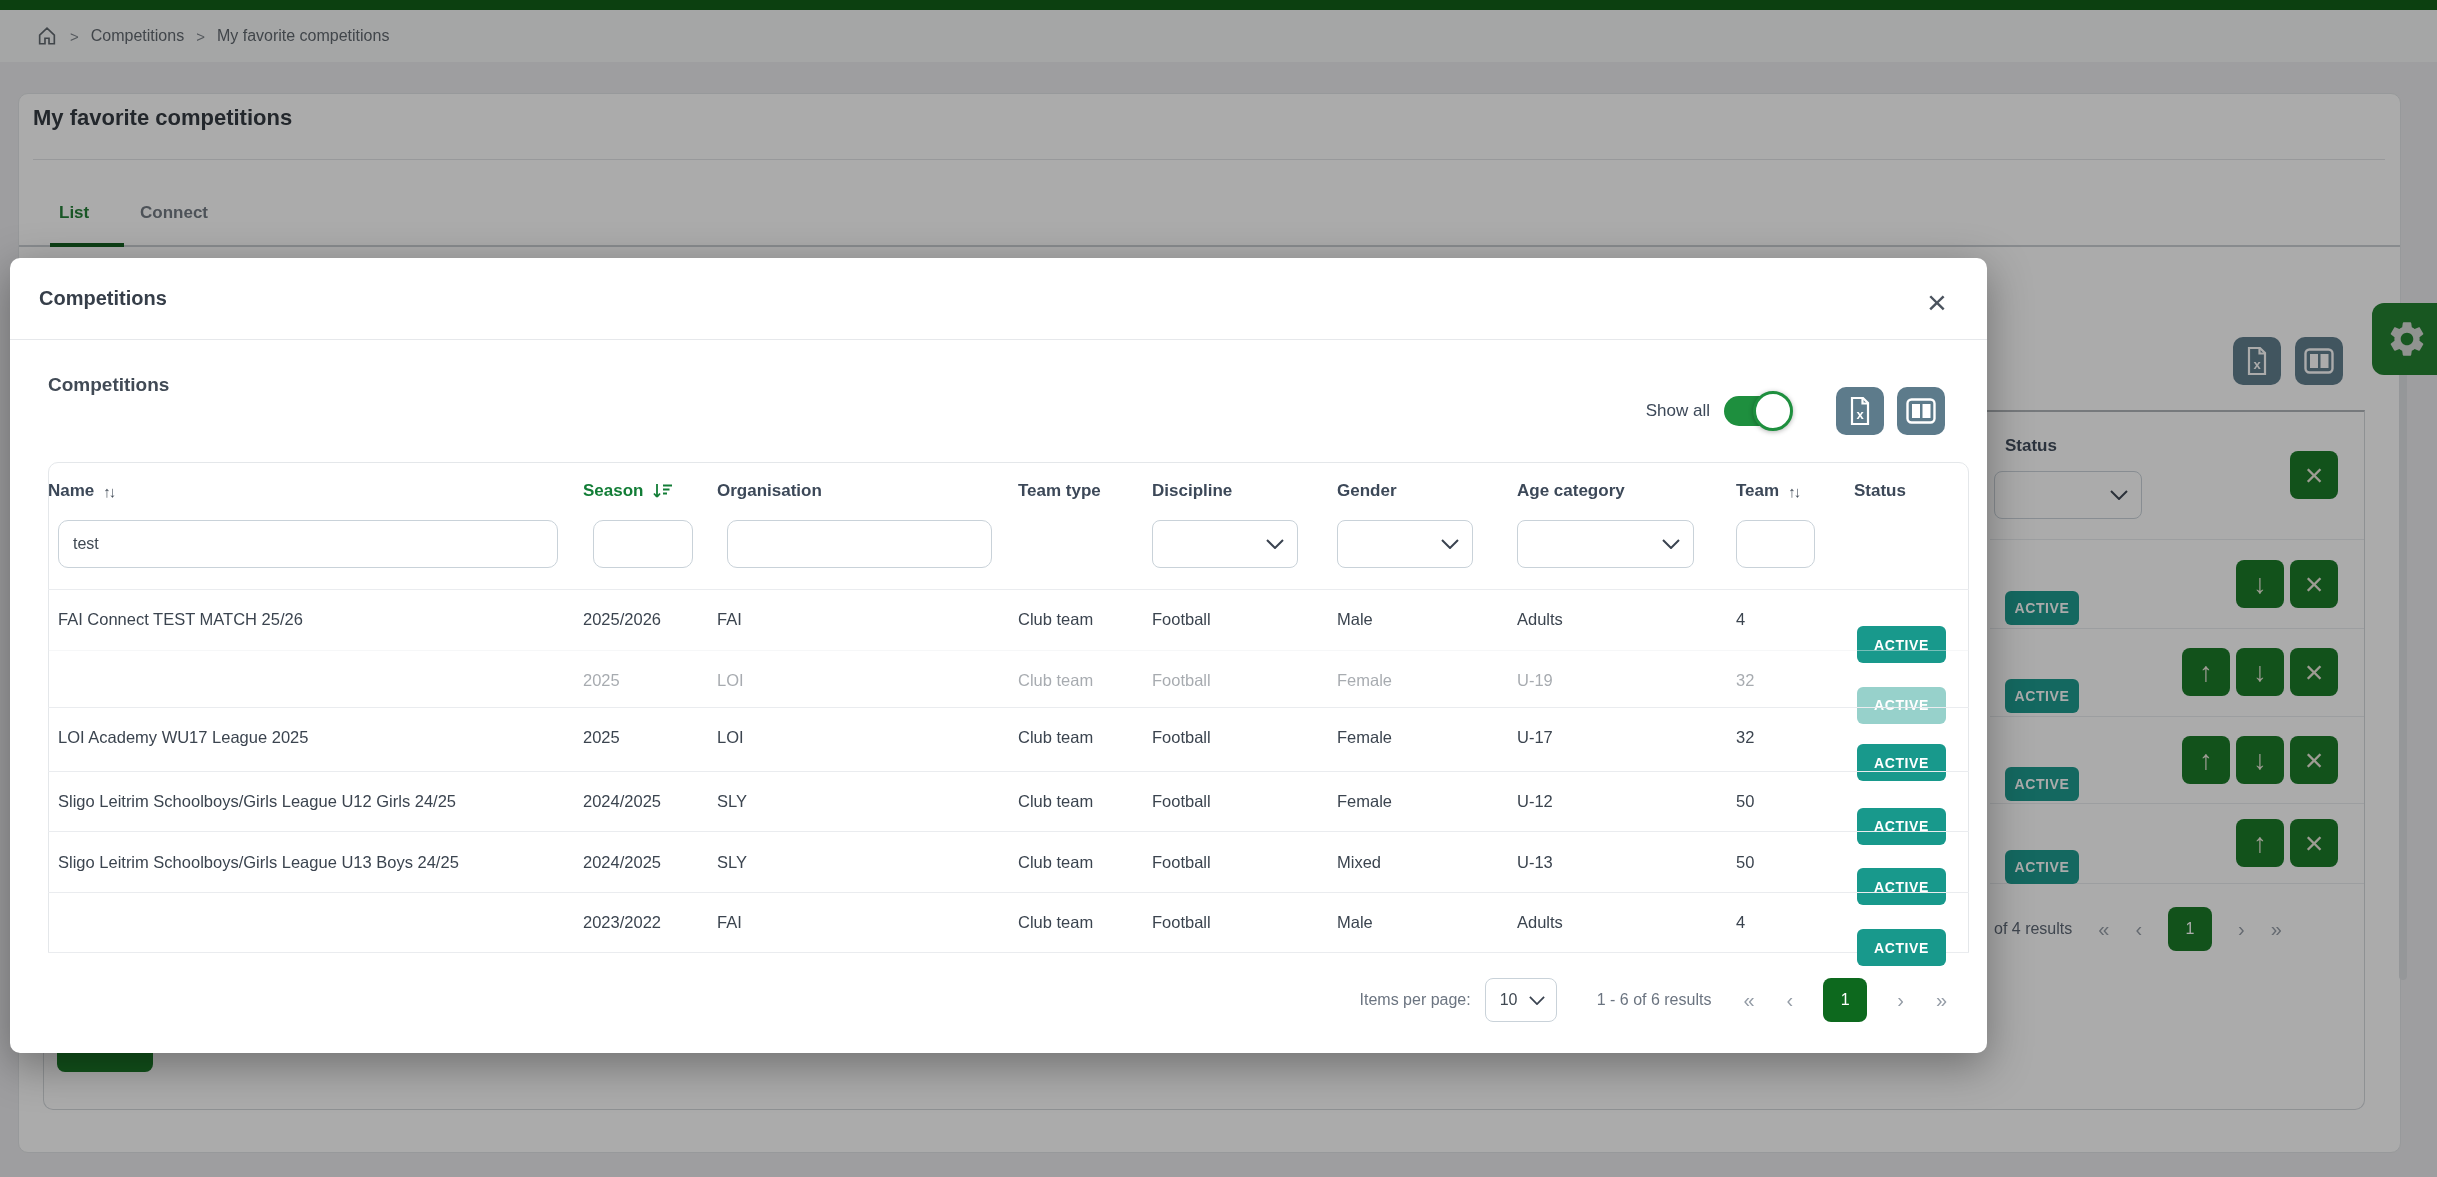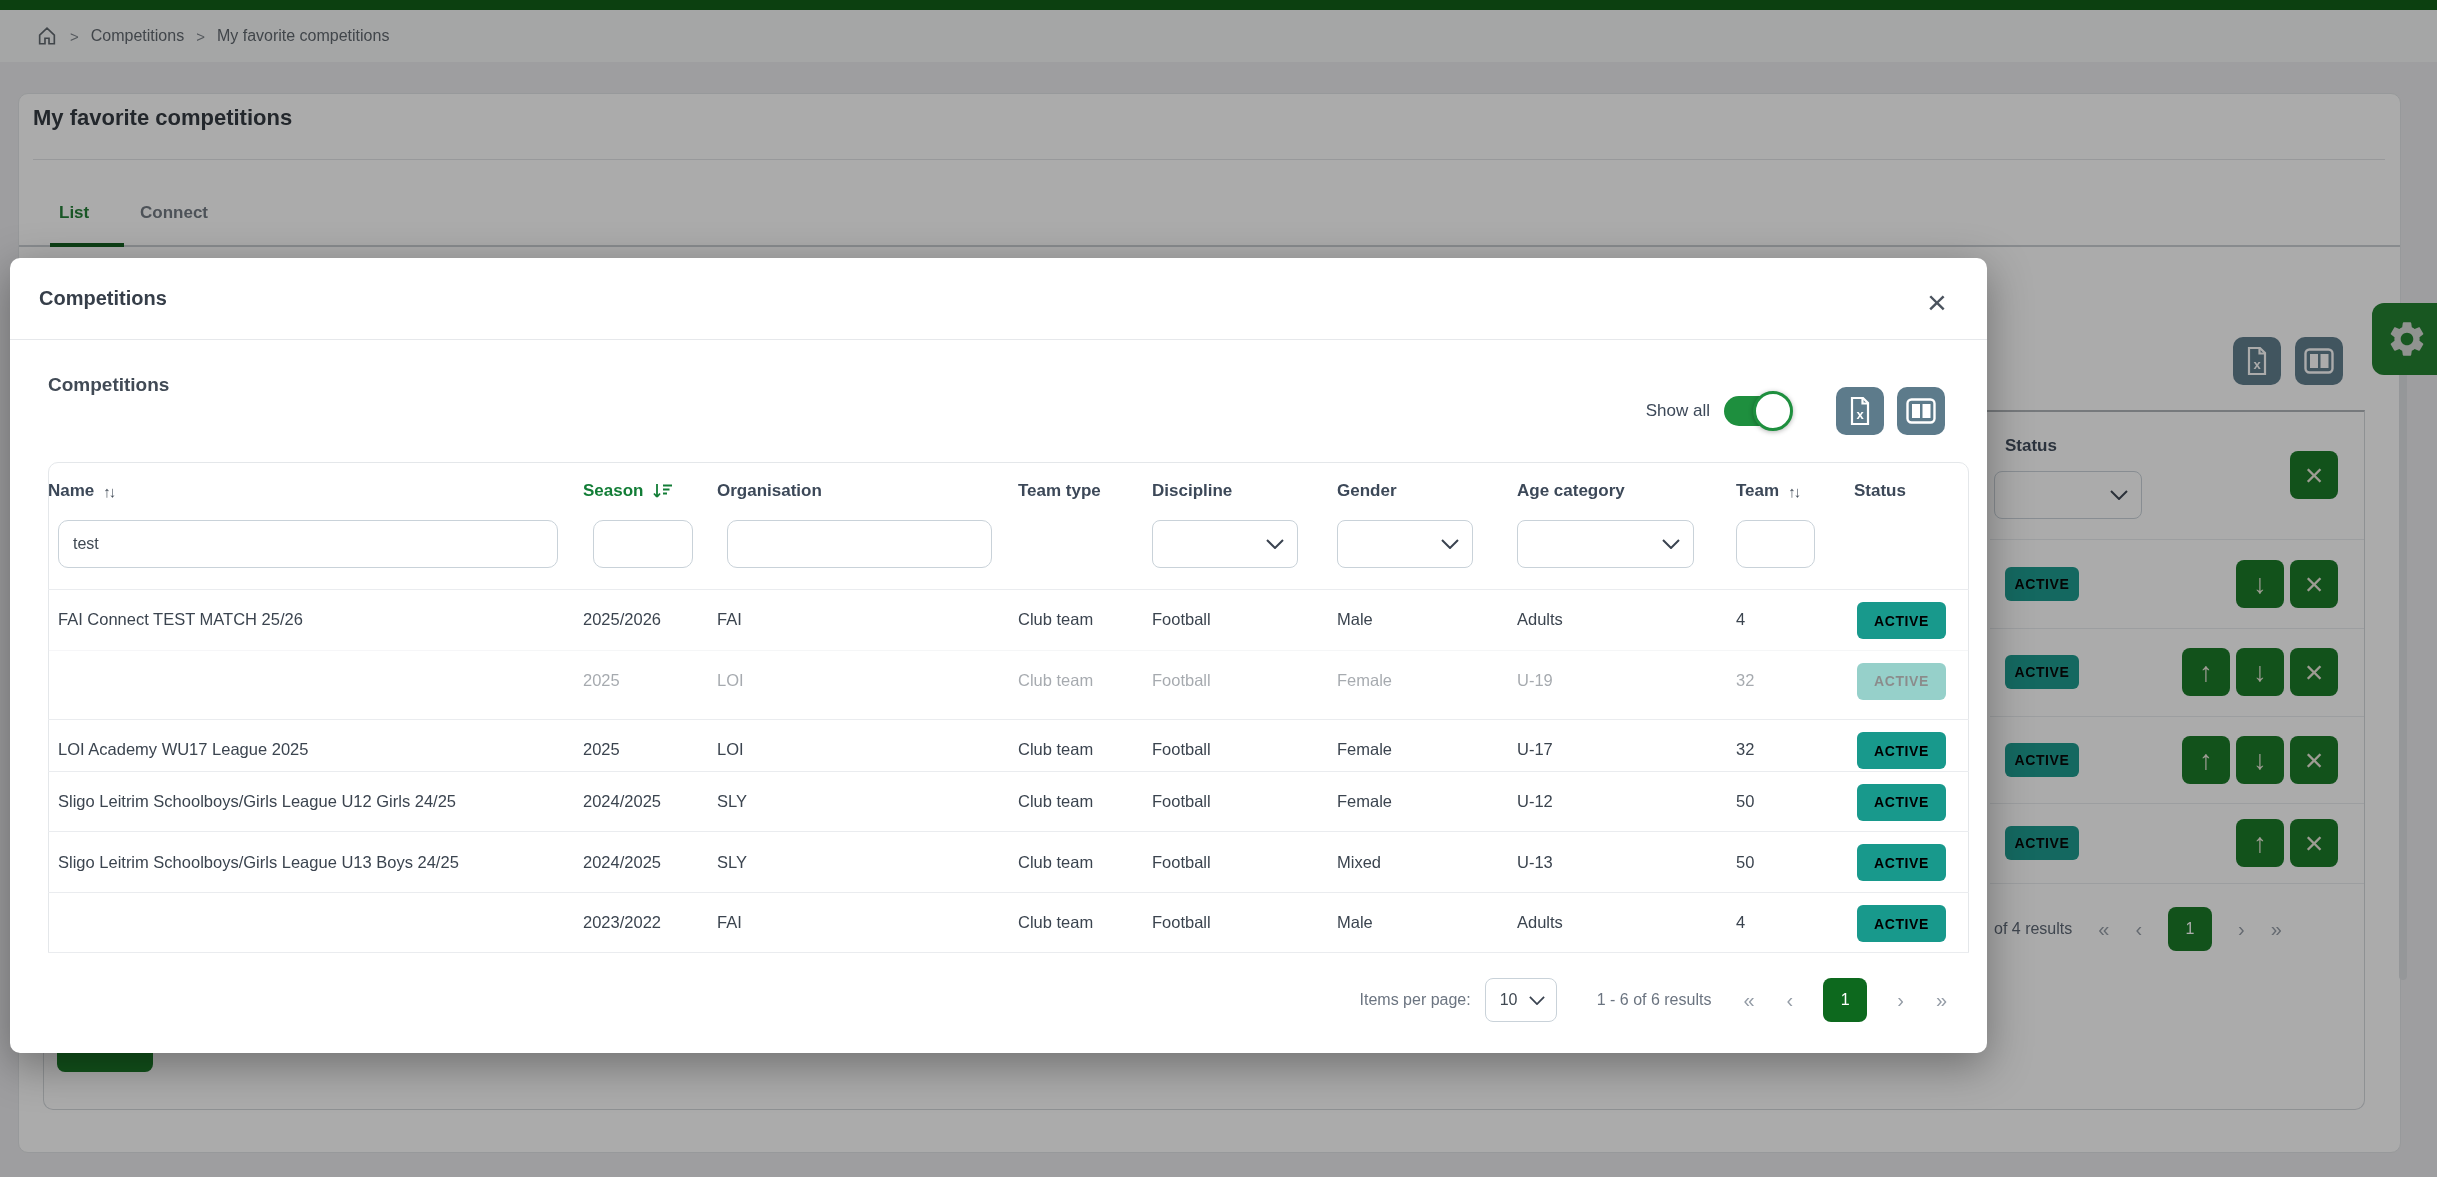--- a/index.html
+++ b/index.html
@@ -25,21 +25,21 @@
   .tab-underline { left:50px; top:243px; width:74px; height:4px; background:#0d5a1a; }
   .slate-btn { width:48px; height:48px; border-radius:10px; background:#5d7b8b; display:flex; align-items:center; justify-content:center; cursor:pointer; }
   .panel { left:43px; top:410px; width:2322px; height:700px; background:#ffffff; border:1px solid #d3d7db; border-top:2px solid #aeb2b7; border-radius:0 0 10px 10px; }
   .bg-col-header { left:2005px; top:436px; font-size:17px; font-weight:bold; color:#3c4858; }
   .sel { border:1px solid #c9d2d9; border-radius:8px; background:#fff; position:absolute; display:flex; align-items:center; }
   .sel svg { position:absolute; right:13px; }
   .green-btn { width:48px; height:48px; border-radius:8px; background:#147723; color:#ece8da; display:flex; align-items:center; justify-content:center; cursor:pointer; }
   .green-btn .g { font-size:27px; line-height:1; }
   .green-btn .x { font-size:32px; line-height:1; }
   .bg-divider { left:1990px; width:374px; height:1px; background:#e8ebee; }
-  .badge { background:#18998c; color:#000000; border-radius:6px; font-size:14px; font-weight:bold; letter-spacing:.6px; display:flex; align-items:center; justify-content:center; }
+  .badge { background:#18998c; color:#ffffff; border-radius:6px; font-size:14px; font-weight:bold; letter-spacing:.6px; display:flex; align-items:center; justify-content:center;margin-top:24px; }
   .bg-badge { left:2005px; width:74px; height:34px; }
   .bg-pg { left:1994px; top:906px; height:46px; display:flex; align-items:center; gap:26px; font-size:16px; color:#5a6472; }
   .pg-glyph { color:#949ca6; font-size:20px; cursor:pointer; }
   .pg-page { width:44px; height:44px; border-radius:8px; background:#147723; color:#fff; font-size:16px; display:flex; align-items:center; justify-content:center; cursor:pointer; }
   .add-btn { left:57px; top:1008px; width:96px; height:64px; border-radius:8px; background:#147723; color:#f2efe4; font-size:17px; font-weight:bold; display:flex; align-items:center; justify-content:center; cursor:pointer; }
   .gear-btn { left:2372px; top:303px; width:80px; height:72px; border-radius:12px; background:#1e7e2c; display:flex; align-items:center; cursor:pointer; }
   .gear-btn svg { margin-left:14px; }
   .scroll-strip { left:2399px; top:330px; width:8px; height:650px; background:#dde1e4; border-radius:4px; }
 
   
@@ -299,21 +299,21 @@
     <div class="mrow muted" style="top:391.6px;">
       <span class="c col-season">2025</span>
       <span class="c col-org">LOI</span>
       <span class="c col-team">Club team</span>
       <span class="c col-disc">Football</span>
       <span class="c col-gender">Female</span>
       <span class="c col-age">U-19</span>
       <span class="c col-clubs">32</span>
       <span class="badge rbadge">ACTIVE</span>
     </div>
-    <div class="mrow" style="top:461px;">
+    <div class="mrow" style="top:449px;">
       <span class="c col-name">LOI Academy WU17 League 2025</span>
       <span class="c col-season">2025</span>
       <span class="c col-org">LOI</span>
       <span class="c col-team">Club team</span>
       <span class="c col-disc">Football</span>
       <span class="c col-gender">Female</span>
       <span class="c col-age">U-17</span>
       <span class="c col-clubs">32</span>
       <span class="badge rbadge">ACTIVE</span>
     </div>

